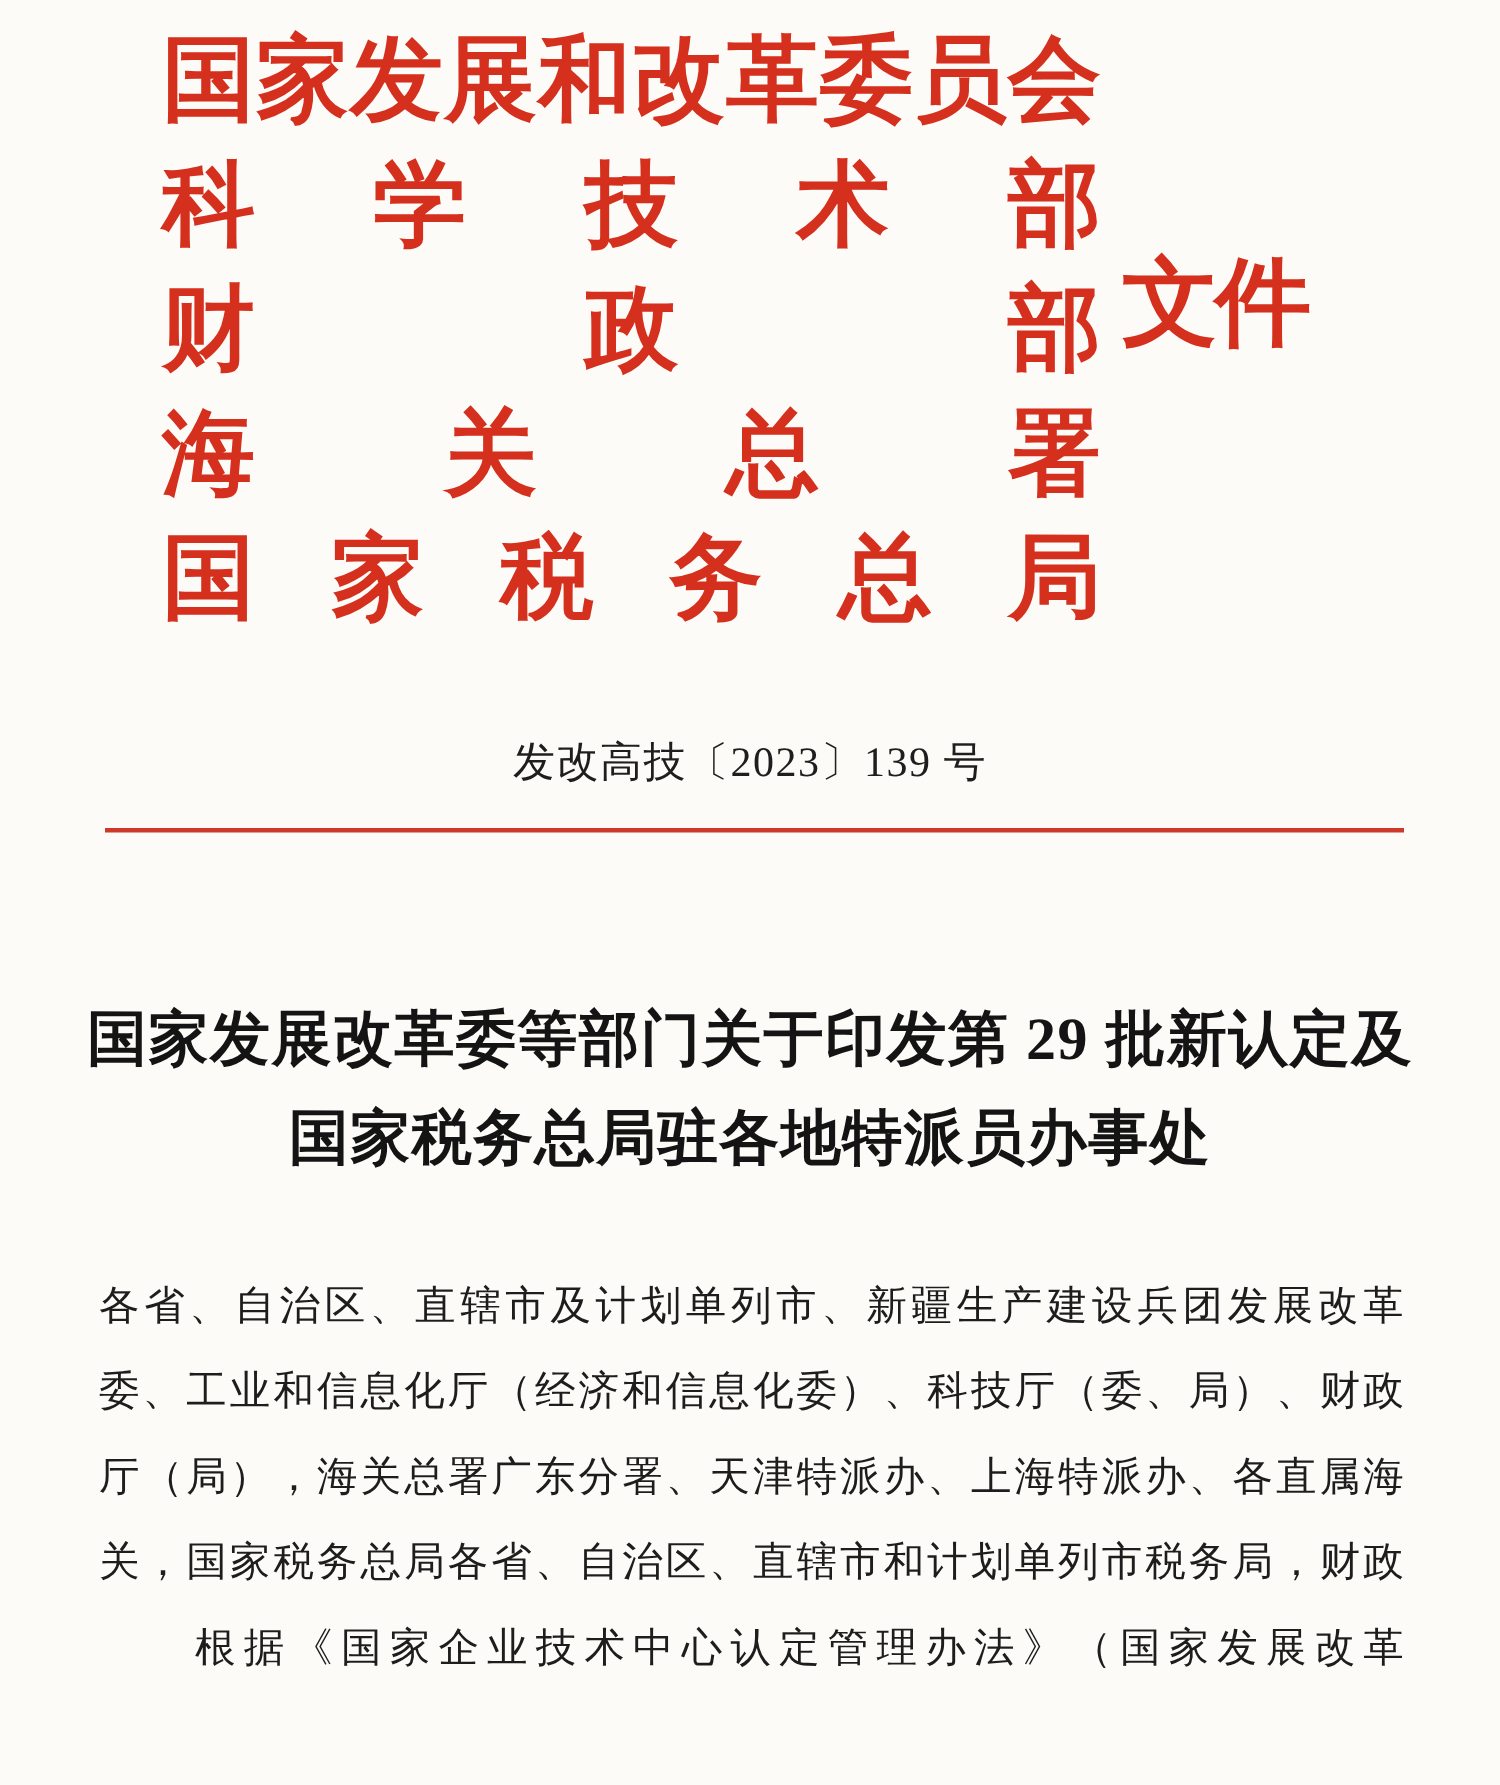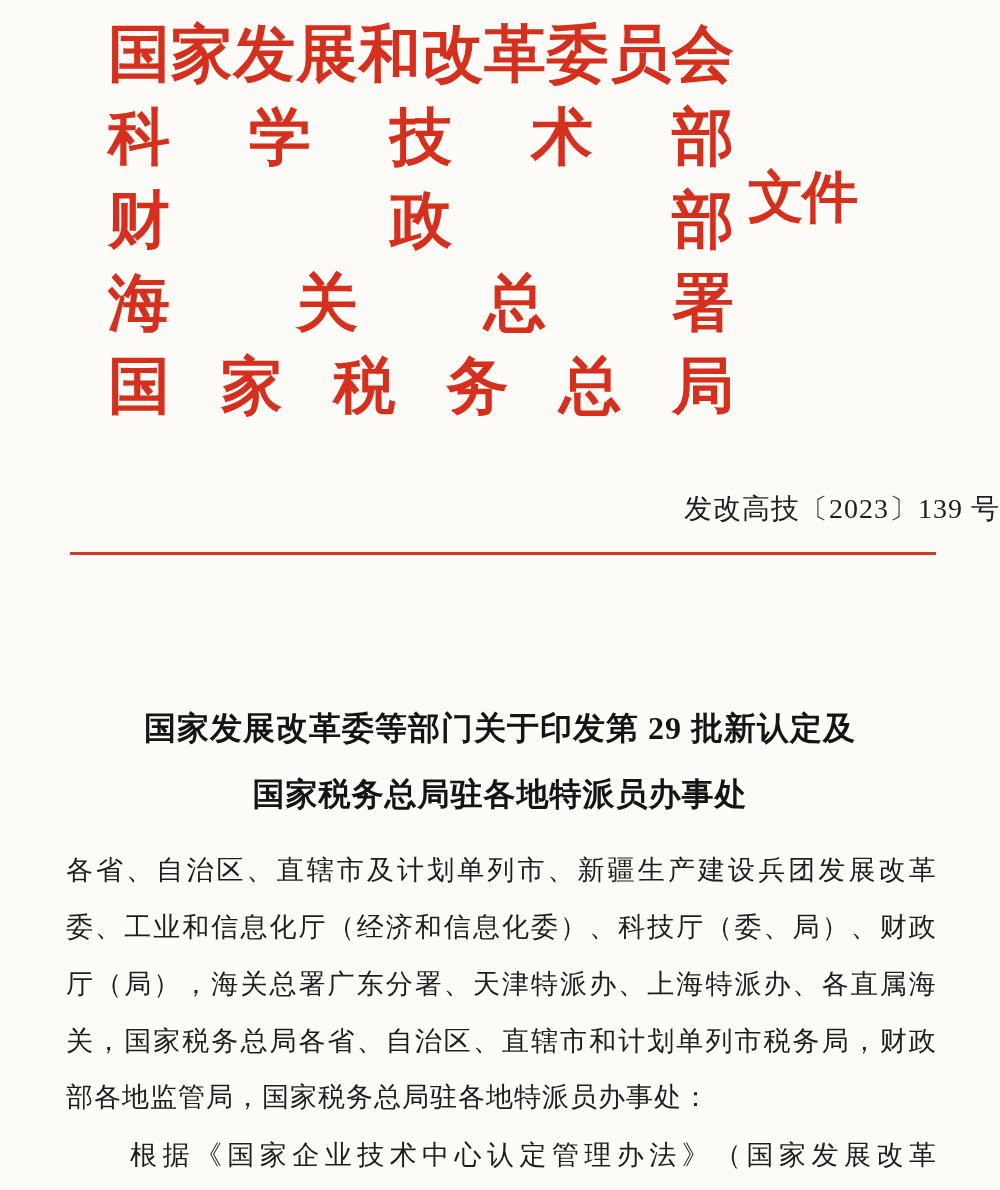--- a/index.html
+++ b/index.html
@@ -30,54 +30,54 @@
     color: #d5301e;
     font-size: 62px;
     font-weight: bold;
     line-height: 1;
     white-space: pre;
   }
   .doc-type {
     position: absolute;
     left: 748px; top: 168px;
     color: #d5301e;
-    font-size: 56px;
+    font-size: 64px;
     font-weight: bold;
     line-height: 1.06;
     letter-spacing: -2px;
     white-space: pre;
   }
 
   
   .doc-number {
     position: absolute;
     left: 0; top: 492px;
     width: 100%;
-    text-align: right;
+    text-align: center;
     font-size: 28px;
     line-height: 34px;
     color: #1e1e1e;
     letter-spacing: 1px;
   }
 
   
   .red-rule {
     position: absolute;
     left: 70px; top: 552px;
     width: 866px; height: 3px;
     background: #cd3a2a;
   }
 
   
   .title {
     position: absolute;
-    left: 0; top: 695px;
+    left: 0; top: 660px;
     width: 100%;
     text-align: center;
-    font-size: 32px;
+    font-size: 40px;
     font-weight: bold;
     color: #141414;
     line-height: 66px;
     letter-spacing: 1px;
   }
 
   
   .body-text {
     position: absolute;
     left: 66px; top: 841px;
@@ -123,17 +123,16 @@
   <div class="title">
     <div>国家发展改革委等部门关于印发第 29 批新认定及</div>
     <div>国家税务总局驻各地特派员办事处</div>
   </div>
 
   <div class="body-text">
     <div class="body-line"><span>各</span><span>省</span><span>、</span><span>自</span><span>治</span><span>区</span><span>、</span><span>直</span><span>辖</span><span>市</span><span>及</span><span>计</span><span>划</span><span>单</span><span>列</span><span>市</span><span>、</span><span>新</span><span>疆</span><span>生</span><span>产</span><span>建</span><span>设</span><span>兵</span><span>团</span><span>发</span><span>展</span><span>改</span><span>革</span></div>
     <div class="body-line"><span>委</span><span>、</span><span>工</span><span>业</span><span>和</span><span>信</span><span>息</span><span>化</span><span>厅</span><span>（</span><span>经</span><span>济</span><span>和</span><span>信</span><span>息</span><span>化</span><span>委</span><span>）</span><span>、</span><span>科</span><span>技</span><span>厅</span><span>（</span><span>委</span><span>、</span><span>局</span><span>）</span><span>、</span><span>财</span><span>政</span></div>
     <div class="body-line"><span>厅</span><span>（</span><span>局</span><span>）</span><span>，</span><span>海</span><span>关</span><span>总</span><span>署</span><span>广</span><span>东</span><span>分</span><span>署</span><span>、</span><span>天</span><span>津</span><span>特</span><span>派</span><span>办</span><span>、</span><span>上</span><span>海</span><span>特</span><span>派</span><span>办</span><span>、</span><span>各</span><span>直</span><span>属</span><span>海</span></div>
     <div class="body-line"><span>关</span><span>，</span><span>国</span><span>家</span><span>税</span><span>务</span><span>总</span><span>局</span><span>各</span><span>省</span><span>、</span><span>自</span><span>治</span><span>区</span><span>、</span><span>直</span><span>辖</span><span>市</span><span>和</span><span>计</span><span>划</span><span>单</span><span>列</span><span>市</span><span>税</span><span>务</span><span>局</span><span>，</span><span>财</span><span>政</span></div>
-    <div class="body-line plain">部各地监管局，国家税务总局驻各地特派员办事处：</div>
     <div class="body-line indent"><span>根</span><span>据</span><span>《</span><span>国</span><span>家</span><span>企</span><span>业</span><span>技</span><span>术</span><span>中</span><span>心</span><span>认</span><span>定</span><span>管</span><span>理</span><span>办</span><span>法</span><span>》</span><span>（</span><span>国</span><span>家</span><span>发</span><span>展</span><span>改</span><span>革</span></div>
   </div>
 
 </div>
 
 </body></html>

